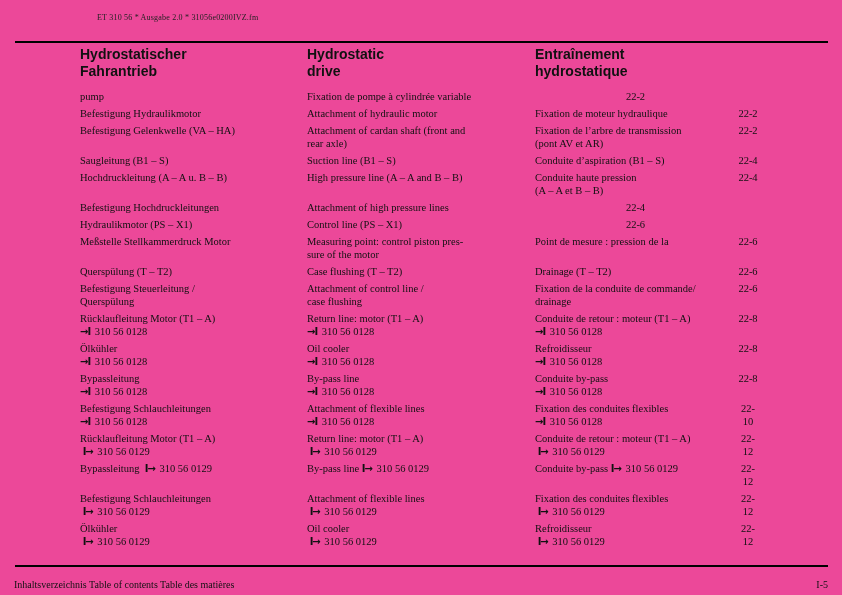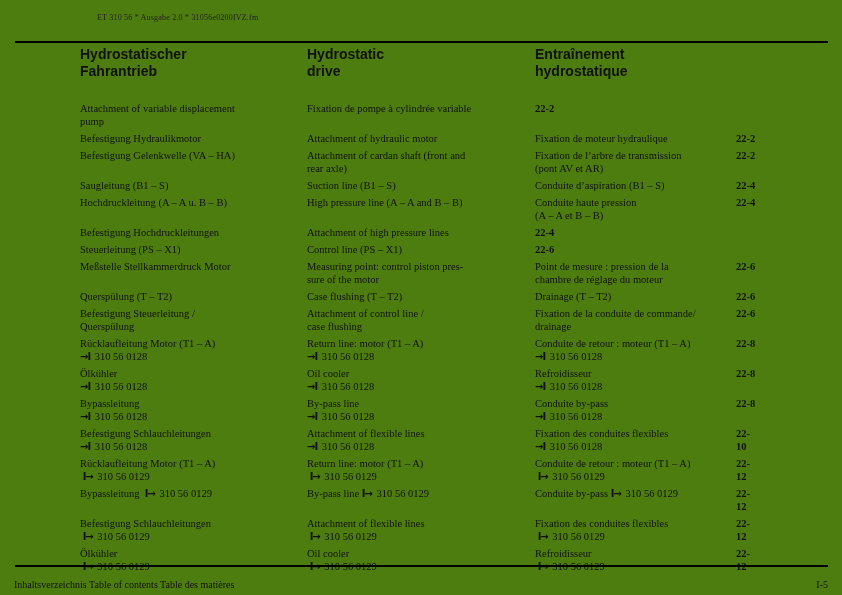--- a/index.html
+++ b/index.html
@@ -1,46 +1,46 @@
 <!DOCTYPE html>
 <html><head>
 <meta charset="utf-8">
 <style>
   html,body{margin:0;padding:0;background:#e8e8e8;}
   .page{
     position:relative;
     width:842px;height:595px;
-    background:#4d7c0f;
+    background:#ec4899;
     font-family:"Liberation Serif", serif;
     color:#111;
     overflow:hidden;
   }
   .running-head{
     position:absolute;left:97px;top:13px;
     font-size:8px;letter-spacing:.2px;color:#222;
   }
   .rule{position:absolute;left:15px;width:813px;background:#000;}
   .rule-top{top:41px;height:2px;}
   .rule-bottom{top:565px;height:1.5px;}
   .toc{position:absolute;left:80px;top:46px;width:680px;}
   .toc-head{
     display:grid;grid-template-columns:227px 228px 225px;
     font-family:"Liberation Sans", sans-serif;
     font-weight:bold;font-size:14px;line-height:17px;
-    margin-bottom:22px;
+    margin-bottom:10px;
   }
   .toc-head .title{white-space:pre-line;}
   .toc-row{
     display:grid;grid-template-columns:227px 228px 201px 24px;
     font-size:10.5px;line-height:13px;
     margin-bottom:4px;
   }
   .cell{padding-right:8px;}
   .cell .line{white-space:pre-wrap;}
-  .page-num{padding-right:0;text-align:left;font-weight:bold;}
+  .page-num{padding-right:0;text-align:center;}
   .xref-icon{
     font-family:"DejaVu Sans", sans-serif;
     font-weight:bold;font-size:10px;
     letter-spacing:-1px;padding-right:2px;
   }
   .footer{
     position:absolute;left:14px;top:579px;width:814px;
     display:flex;justify-content:space-between;
     font-size:10px;
   }
@@ -59,21 +59,20 @@
       <div class="title">Hydrostatischer
 Fahrantrieb</div>
       <div class="title">Hydrostatic
 drive</div>
       <div class="title">Entraînement
 hydrostatique</div>
     </div>
     <div>
         <div class="toc-row">
           <div class="cell">
-            <div class="line">Attachment of variable displacement</div>
             <div class="line">pump</div>
           </div>
           <div class="cell">
             <div class="line">Fixation de pompe à cylindrée variable</div>
           </div>
           <div class="cell page-num">22-2</div>
         </div>
         <div class="toc-row">
           <div class="cell">
             <div class="line">Befestigung Hydraulikmotor</div>
@@ -129,38 +128,37 @@
           <div class="cell">
             <div class="line">Befestigung Hochdruckleitungen</div>
           </div>
           <div class="cell">
             <div class="line">Attachment of high pressure lines</div>
           </div>
           <div class="cell page-num">22-4</div>
         </div>
         <div class="toc-row">
           <div class="cell">
-            <div class="line">Steuerleitung (PS – X1)</div>
+            <div class="line">Hydraulikmotor (PS – X1)</div>
           </div>
           <div class="cell">
             <div class="line">Control line (PS – X1)</div>
           </div>
           <div class="cell page-num">22-6</div>
         </div>
         <div class="toc-row">
           <div class="cell">
             <div class="line">Meßstelle Stellkammerdruck Motor</div>
           </div>
           <div class="cell">
             <div class="line">Measuring point: control piston pres-</div>
             <div class="line">sure of the motor</div>
           </div>
           <div class="cell">
             <div class="line">Point de mesure : pression de la</div>
-            <div class="line">chambre de réglage du moteur</div>
           </div>
           <div class="cell page-num">22-6</div>
         </div>
         <div class="toc-row">
           <div class="cell">
             <div class="line">Querspülung (T – T2)</div>
           </div>
           <div class="cell">
             <div class="line">Case flushing (T – T2)</div>
           </div>

